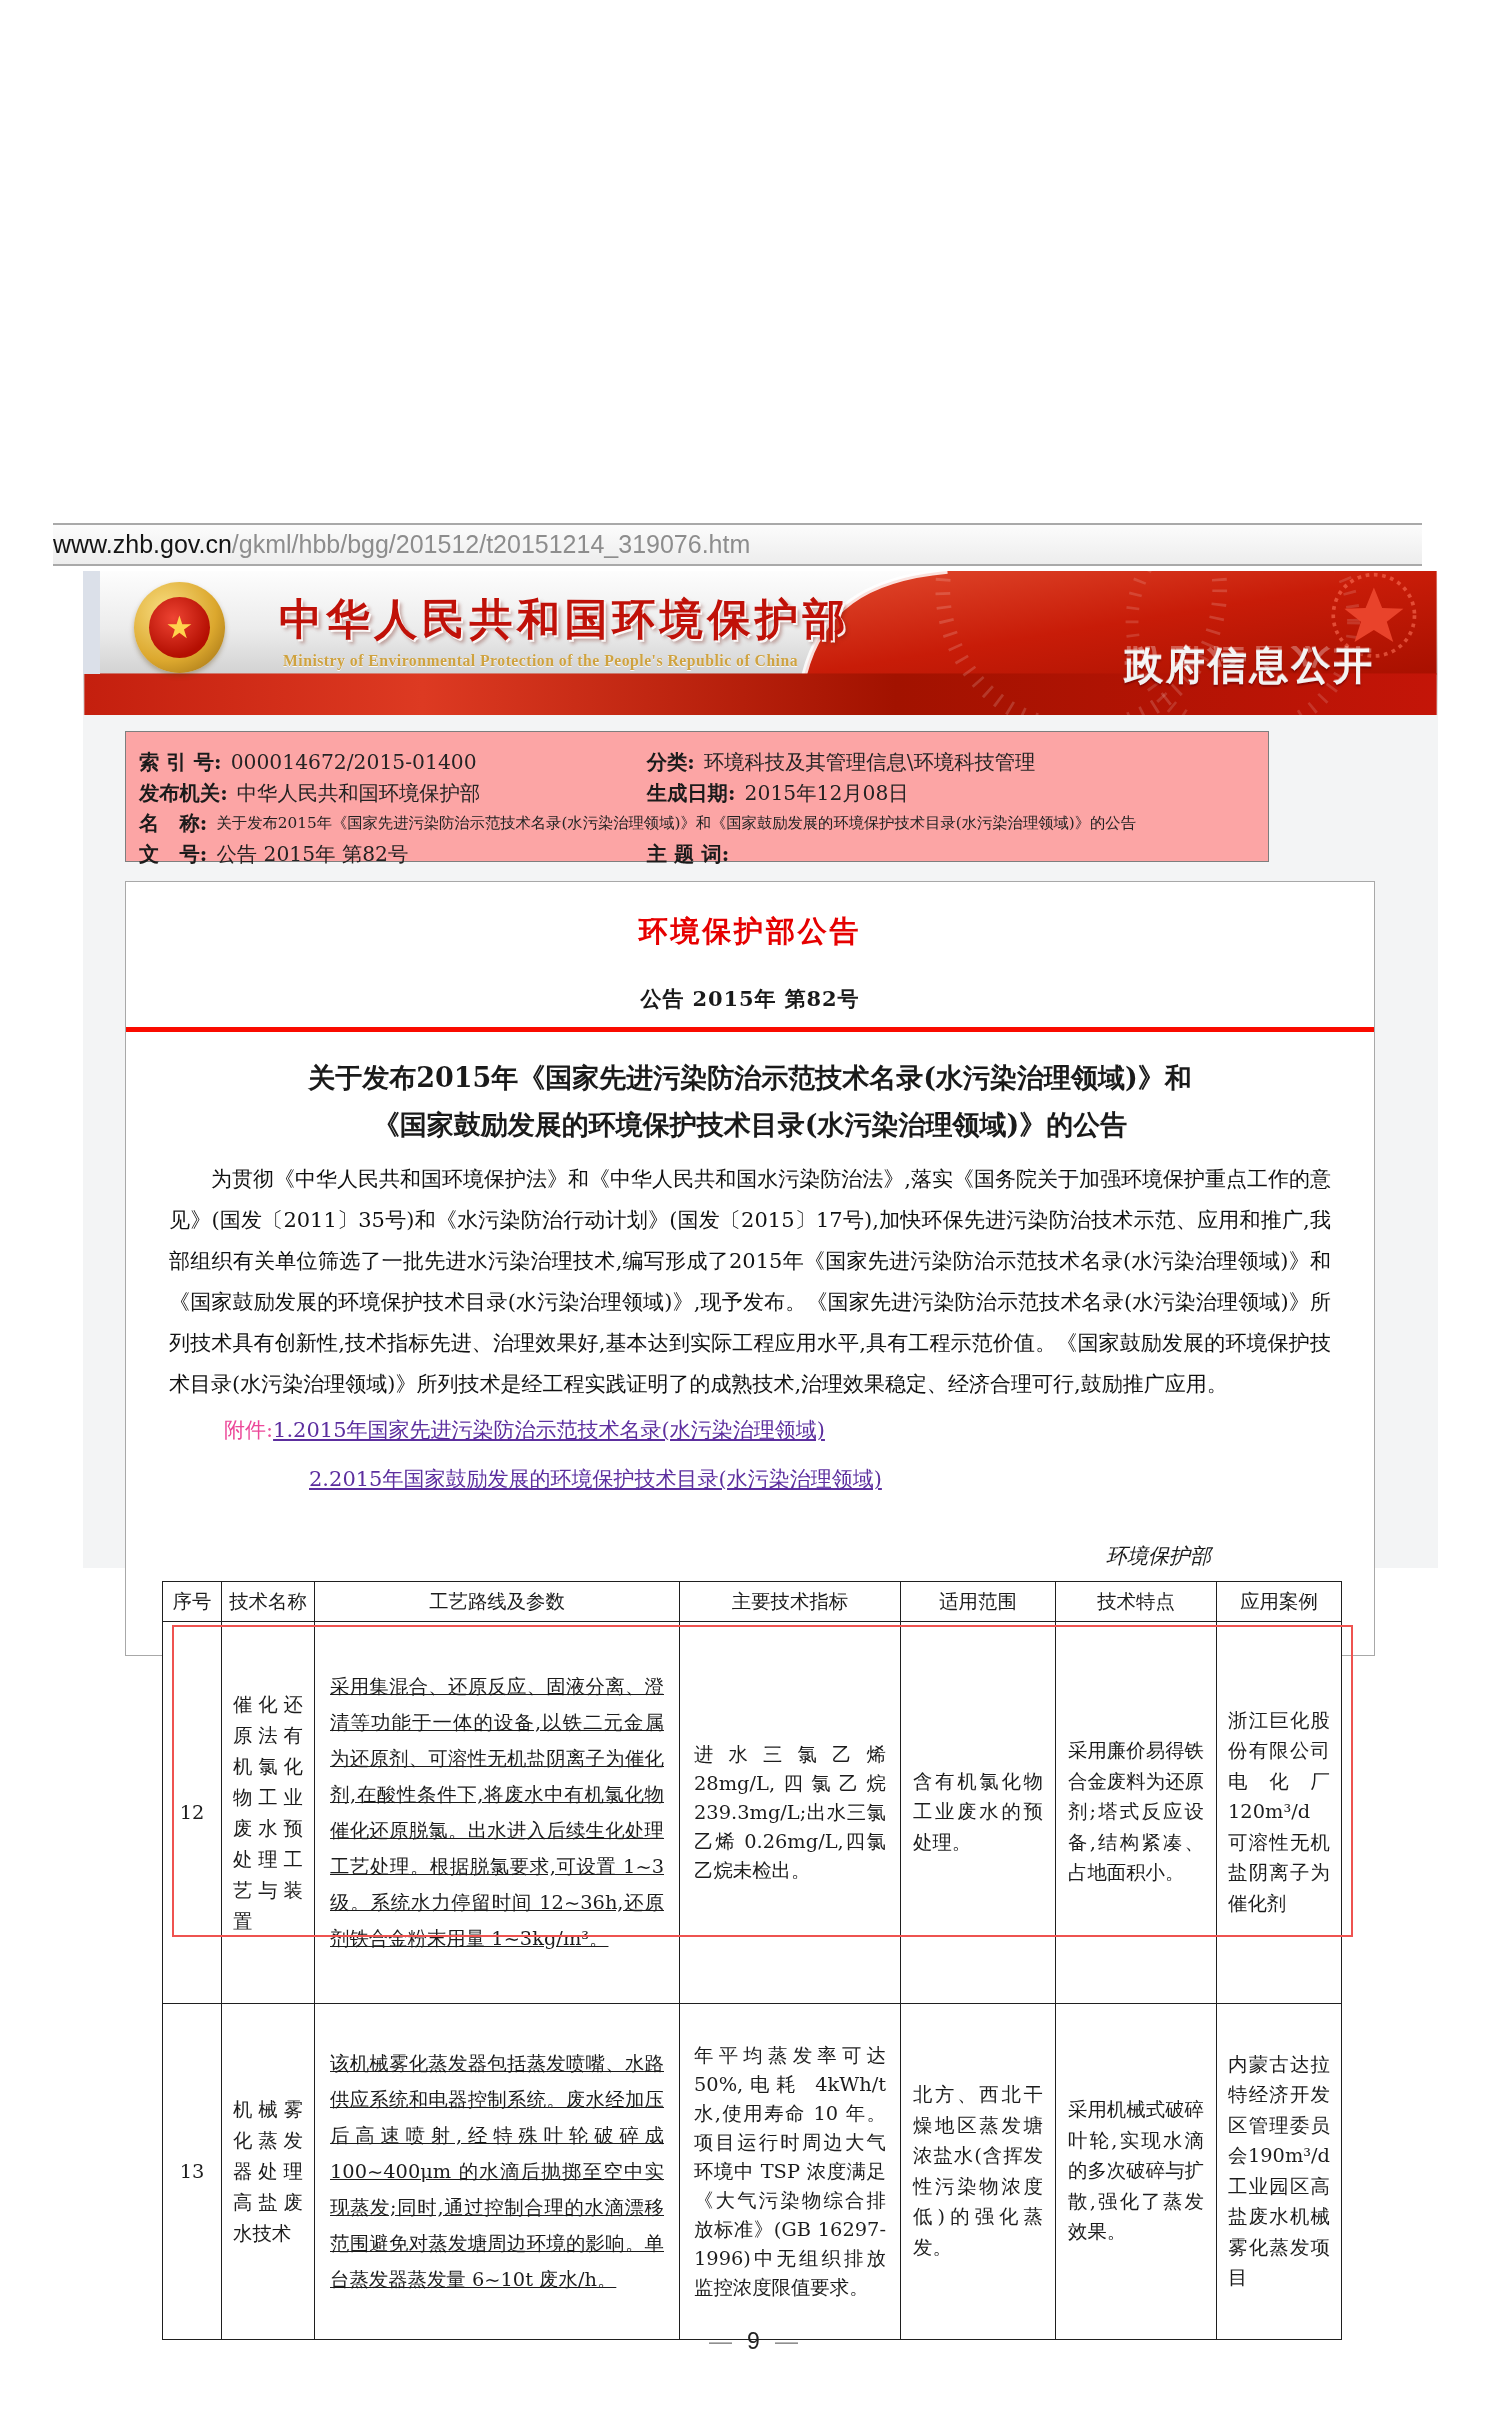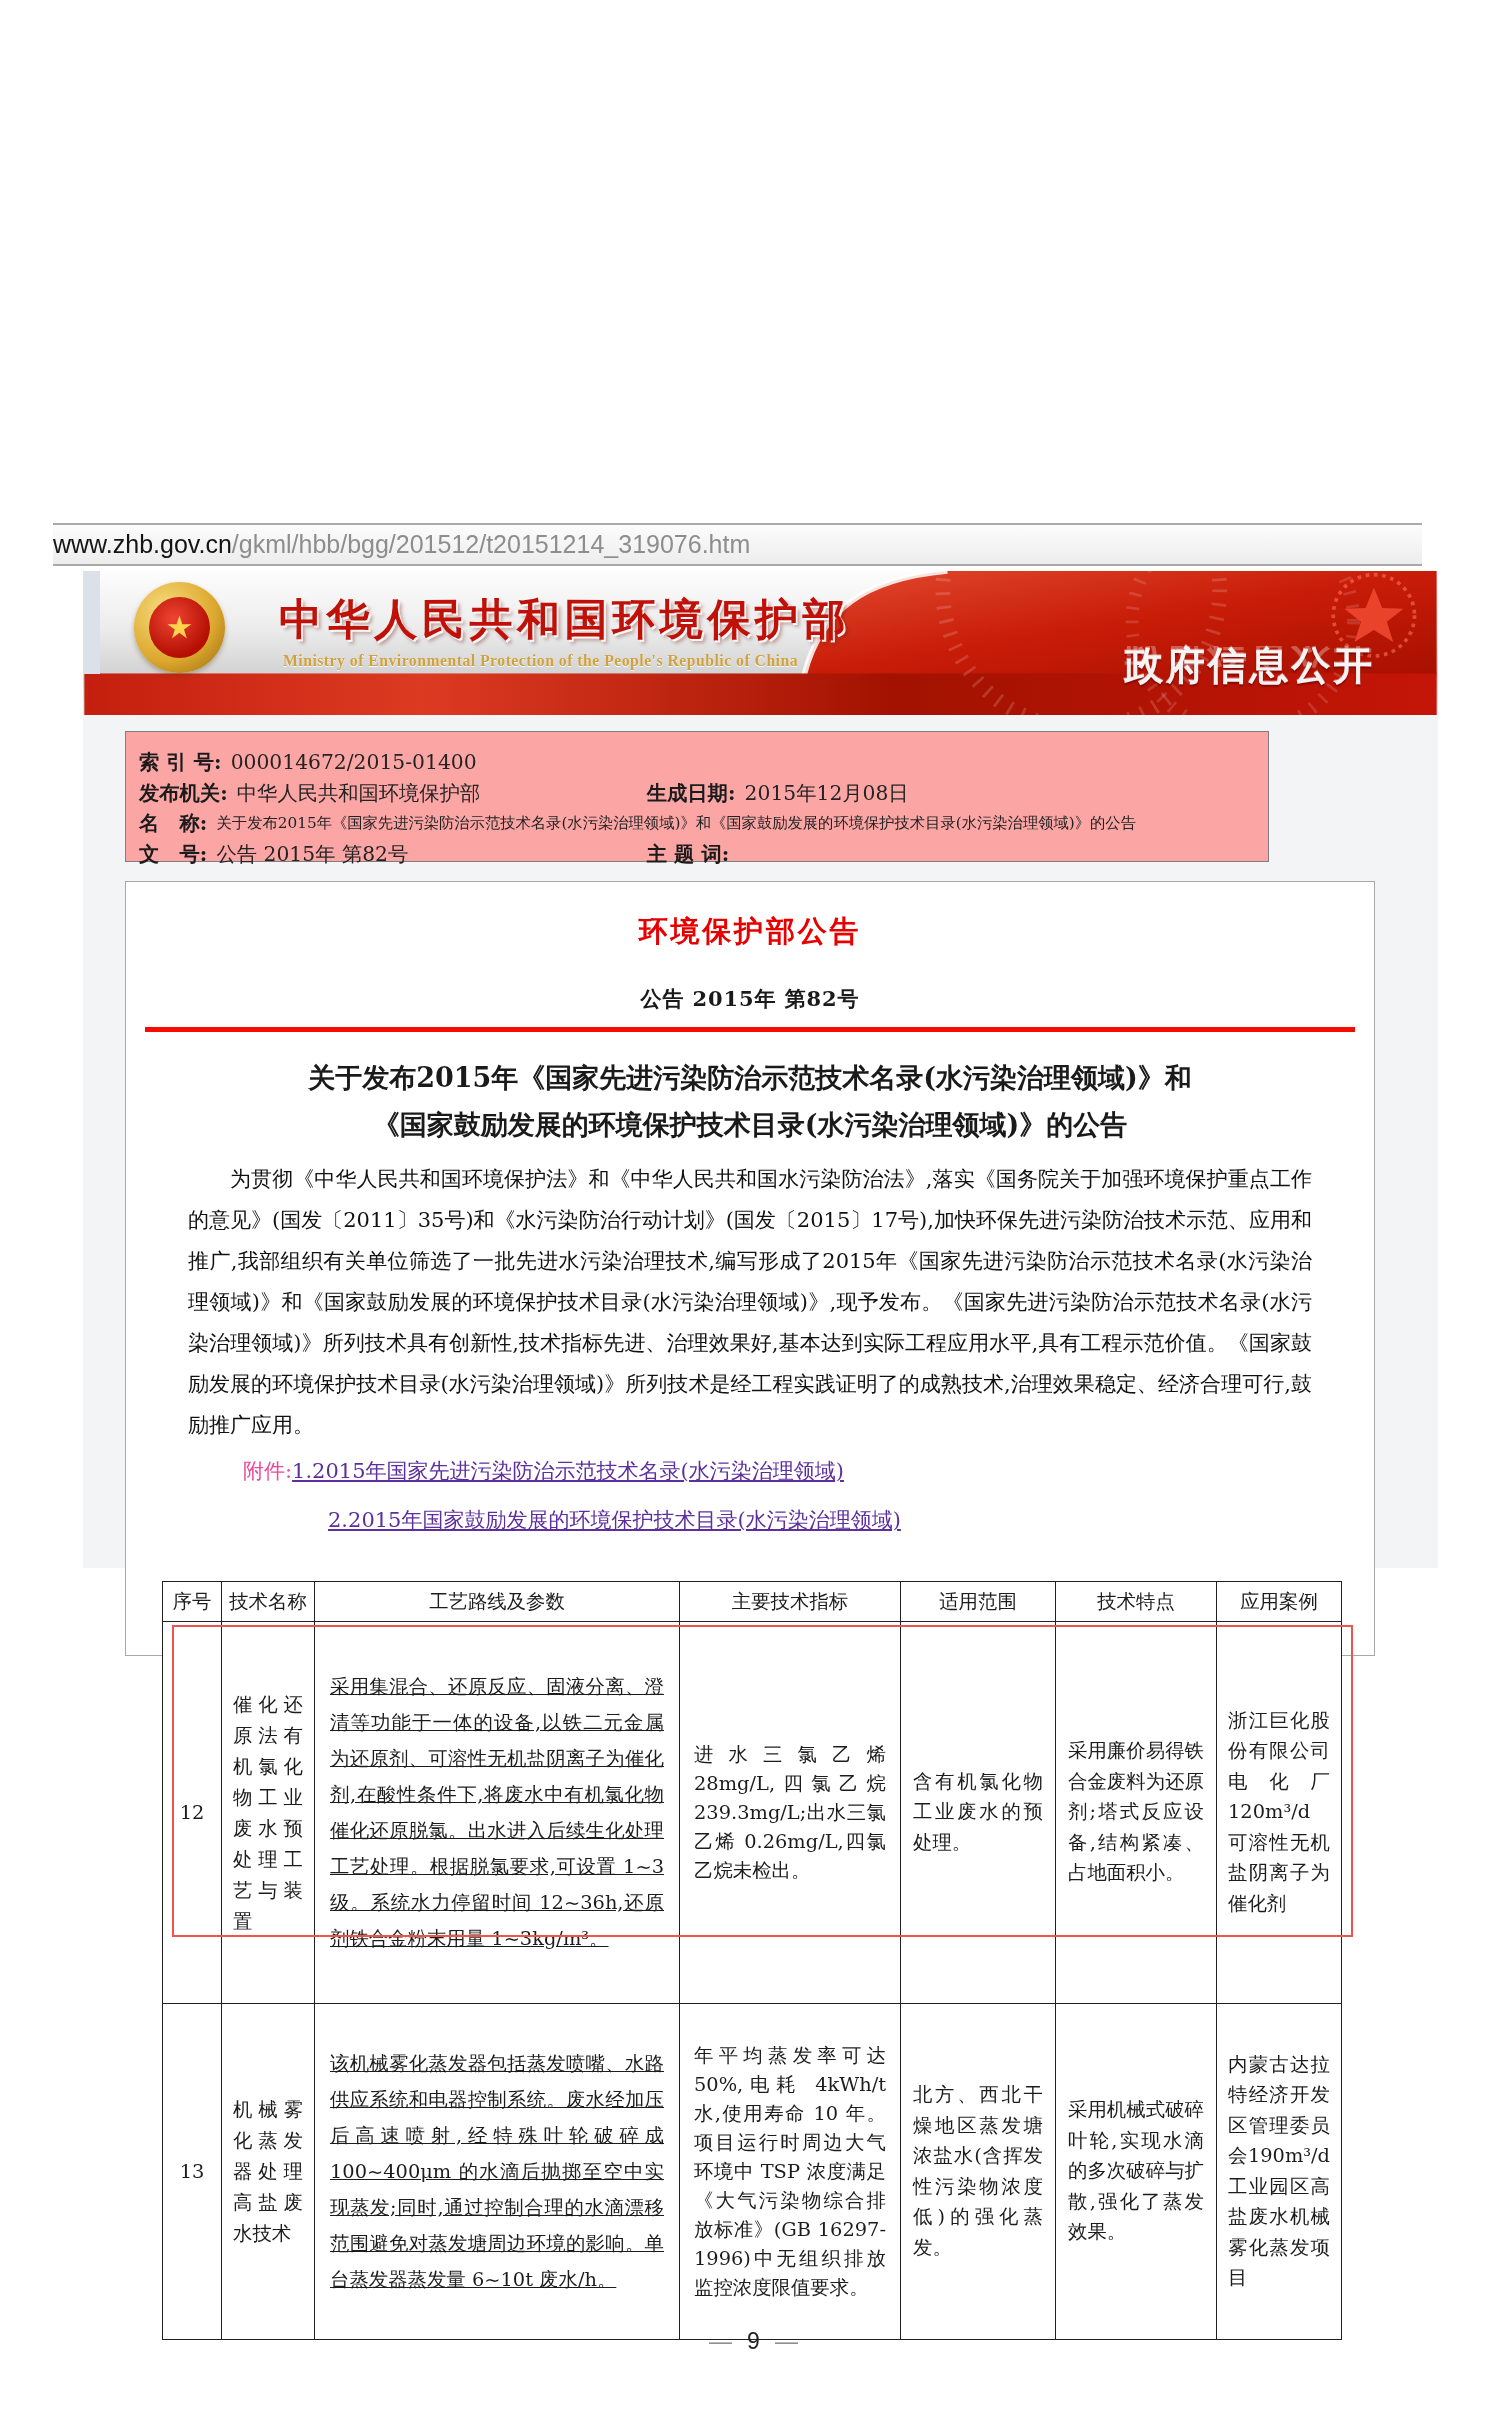--- a/index.html
+++ b/index.html
@@ -74,21 +74,21 @@
   }
   .meta-row{display:flex;line-height:30.5px;white-space:nowrap;}
   .meta-left{width:45.5%;display:flex;}
   .meta-right{flex:1;display:flex;}
   .meta-label{font-weight:bold;color:#1b1b1b;white-space:pre;}
   .meta-value{margin-left:9.2px;color:#232323;}
   .meta-title-value{margin-left:9.2px;color:#232323;font-size:15.3px;line-height:30.5px;}
   
   .notice-box{
     position:absolute;left:42px;top:310px;width:1250px;height:775px;box-sizing:border-box;
-    background:#ffffff;border:0.9px solid #a8a8a8;padding:0 62px;
+    background:#ffffff;border:0.9px solid #a8a8a8;padding:0 43px;
   }
   .notice-agency{margin-top:30px;text-align:center;color:#e60000;font-size:29px;font-weight:bold;letter-spacing:2.8px;}
   .notice-no{margin-top:33px;text-align:center;font-size:21px;font-weight:bold;letter-spacing:0.9px;}
   .red-rule{height:4.6px;background:#fa0b00;margin:14px -43px 0 -43px;}
   .notice-title{margin-top:22px;text-align:center;font-weight:bold;font-size:27px;line-height:47px;}
   .notice-body{margin-top:11px;font-size:21px;line-height:41px;text-align:justify;text-indent:2em;color:#111;}
   .attachments{margin-top:1.8px;font-size:21px;line-height:49px;padding-left:55px;}
   .att-label{color:#ec4899;}
   .att-indent{display:inline-block;width:85px;}
   .attachments a{color:#5c2e9e;text-decoration:underline;cursor:pointer;}
@@ -167,20 +167,24 @@
       <div class="ministry-en">Ministry of Environmental Protection of the People's Republic of China</div>
       <div class="gov-info">政府信息公开</div>
       <div class="gov-reflect">政府信息公开</div>
     </div>
 
     <div class="meta-box">
       <div class="meta-row">
         <div class="meta-left">
           <span class="meta-label">索 引 号:</span>
           <span class="meta-value">000014672/2015-01400</span>
+        </div>
+        <div class="meta-right">
+          <span class="meta-label">分类:</span>
+          <span class="meta-value">环境科技及其管理信息\环境科技管理</span>
         </div>
       </div>
       <div class="meta-row">
         <div class="meta-left">
           <span class="meta-label">发布机关:</span>
           <span class="meta-value">中华人民共和国环境保护部</span>
         </div>
         <div class="meta-right">
           <span class="meta-label">生成日期:</span>
           <span class="meta-value">2015年12月08日</span>

